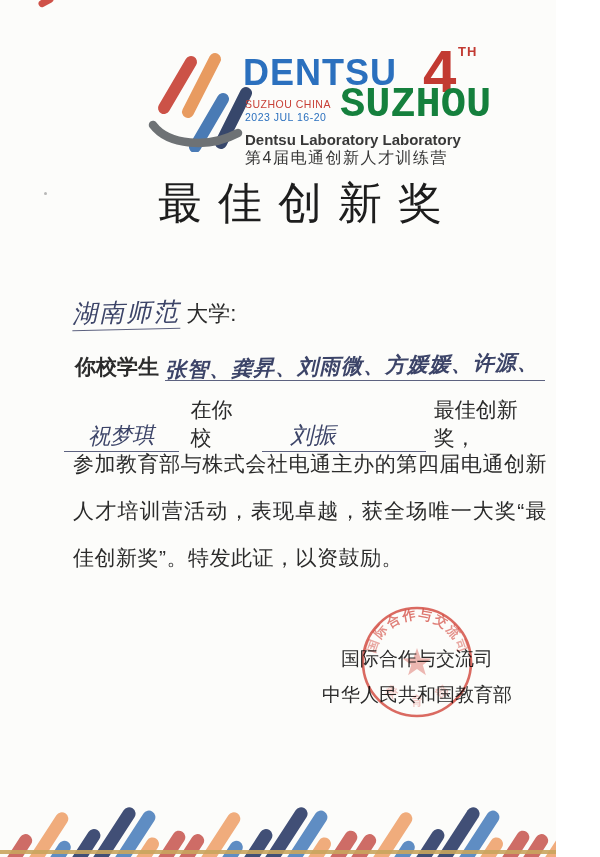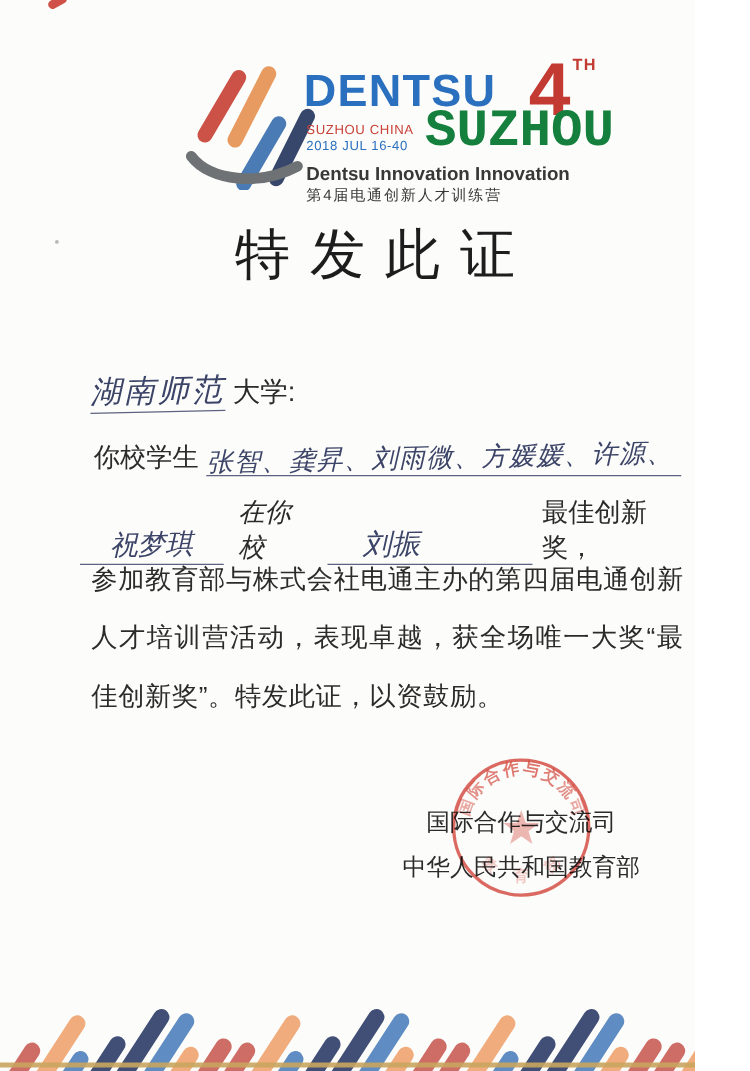--- a/index.html
+++ b/index.html
@@ -13,39 +13,39 @@
   .logo-icon{position:absolute;left:146px;top:46px;}
   .logo-text{position:absolute;left:243px;top:52px;width:250px;height:112px;}
   .dentsu{position:absolute;left:0;top:0;font-size:36px;font-weight:bold;color:#2B70BE;letter-spacing:1px;}
   .big4{position:absolute;left:180px;top:-10px;font-size:60px;font-weight:bold;color:#C23A32;line-height:1;}
   .th-sup{position:absolute;left:215px;top:-8px;font-size:13px;font-weight:bold;color:#C23A32;letter-spacing:1px;}
   .mini-stack{position:absolute;left:2px;top:46px;line-height:13px;font-weight:normal;font-size:10.5px;letter-spacing:.5px;}
   .mini-red{color:#C84037;}
   .mini-blue{color:#2B70BE;}
   .suzhou-big{position:absolute;left:97px;top:32px;font-size:42px;font-weight:bold;color:#15803d;line-height:1;font-family:Liberation Mono, monospace;}
   .lab-en{position:absolute;left:2px;top:79px;font-size:15px;font-weight:bold;color:#383838;}
-  .lab-cn{position:absolute;left:2px;top:96px;font-size:12px;color:#383838;letter-spacing:1.5px;}
+  .lab-cn{position:absolute;left:2px;top:96px;font-size:16px;color:#383838;letter-spacing:1.5px;}
   
   .award-title{
     position:absolute;left:0;top:174px;width:600px;text-align:center;
     font-size:44px;font-weight:500;color:#1d1d1d;letter-spacing:16px;text-indent:16px;
   }
   
   .hw{
     font-style:italic;color:#3c4468;
     display:inline-block;transform:rotate(-1.2deg);
   }
   .uline{border-bottom:1.5px solid #5d6280;}
   .line-univ{position:absolute;left:72px;top:296px;font-size:22px;}
   .line-univ .hw{font-size:25px;letter-spacing:2px;}
-  .line-students{position:absolute;left:75px;top:352px;font-size:21px;width:470px;display:flex;align-items:flex-start;}
+  .line-students{position:absolute;left:75px;top:352px;font-size:21px;width:470px;display:flex;align-items:center;font-weight:bold;}
   .line-students .names{flex:1;margin-left:6px;font-size:21px;letter-spacing:1px;white-space:nowrap;}
   .line-teacher{position:absolute;left:64px;top:396px;font-size:21px;display:flex;align-items:flex-end;}
   .line-teacher .slot1{display:inline-block;width:118px;text-align:center;font-size:22px;}
-  .line-teacher .label{margin:0 10px 0 12px;font-style:italic;}
+  .line-teacher .label{margin:0 10px 0 12px;}
   .line-teacher .slot2{display:inline-block;width:168px;text-align:left;padding-left:28px;font-size:23px;box-sizing:border-box;}
   .line-teacher .suffix{margin-left:8px;}
   .body-par{
     position:absolute;left:73px;top:440px;width:474px;
     font-size:21px;line-height:47px;text-align:justify;color:#2b2b2b;letter-spacing:.5px;
   }
   
   .closing{position:absolute;left:317px;top:641px;width:200px;text-align:center;font-size:19px;line-height:36px;color:#2b2b2b;}
   
   .seal{position:absolute;left:355px;top:598px;mix-blend-mode:multiply;}
@@ -72,28 +72,28 @@
     <line x1="75" y1="97" x2="100" y2="47" stroke-width="12" stroke-linecap="round" stroke="#37476B"></line>
     <path d="M7,79 C 22,99 62,103 92,87" fill="none" stroke-width="8.5" stroke-linecap="round" stroke="#6E7275"></path>
   </svg>
 
   <div class="logo-text">
     <span class="dentsu">DENTSU</span>
     <span class="big4">4</span>
     <span class="th-sup">TH</span>
     <div class="mini-stack">
       <div class="mini-red">SUZHOU CHINA</div>
-      <div class="mini-blue">2018 JUL 16-40</div>
+      <div class="mini-blue">2023 JUL 16-20</div>
     </div>
     <span class="suzhou-big">SUZHOU</span>
-    <div class="lab-en">Dentsu Innovation Innovation</div>
+    <div class="lab-en">Dentsu Laboratory Laboratory</div>
     <div class="lab-cn">第4届电通创新人才训练营</div>
   </div>
 
-  <div class="award-title">特发此证</div>
+  <div class="award-title">最佳创新奖</div>
 
   <div class="line-univ">
     <span class="hw uline">湖南师范</span>
     <span>大学:</span>
   </div>
 
   <div class="line-students">
     <span>你校学生</span>
     <span class="names uline"><span class="hw">张智、龚昇、刘雨微、方媛媛、许源、</span></span>
   </div>

